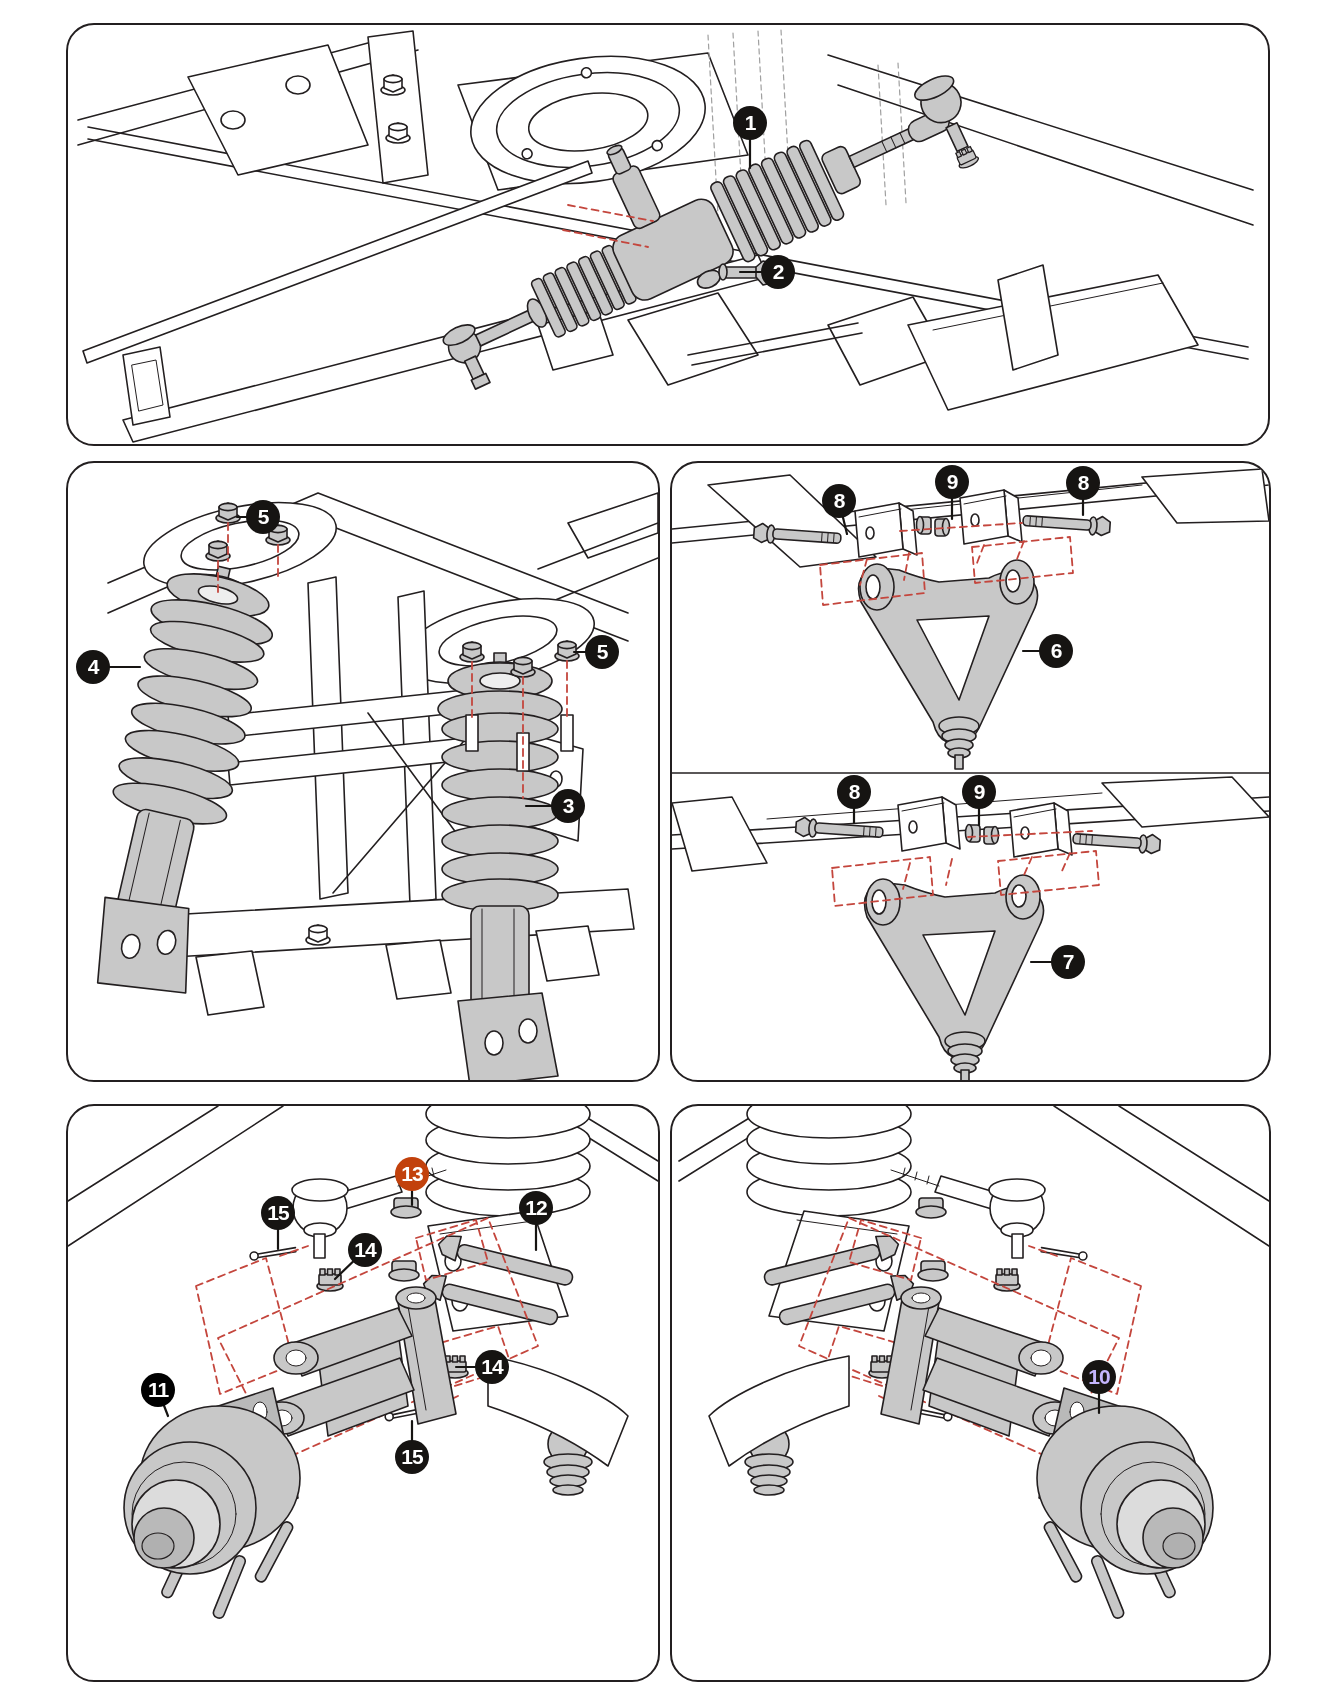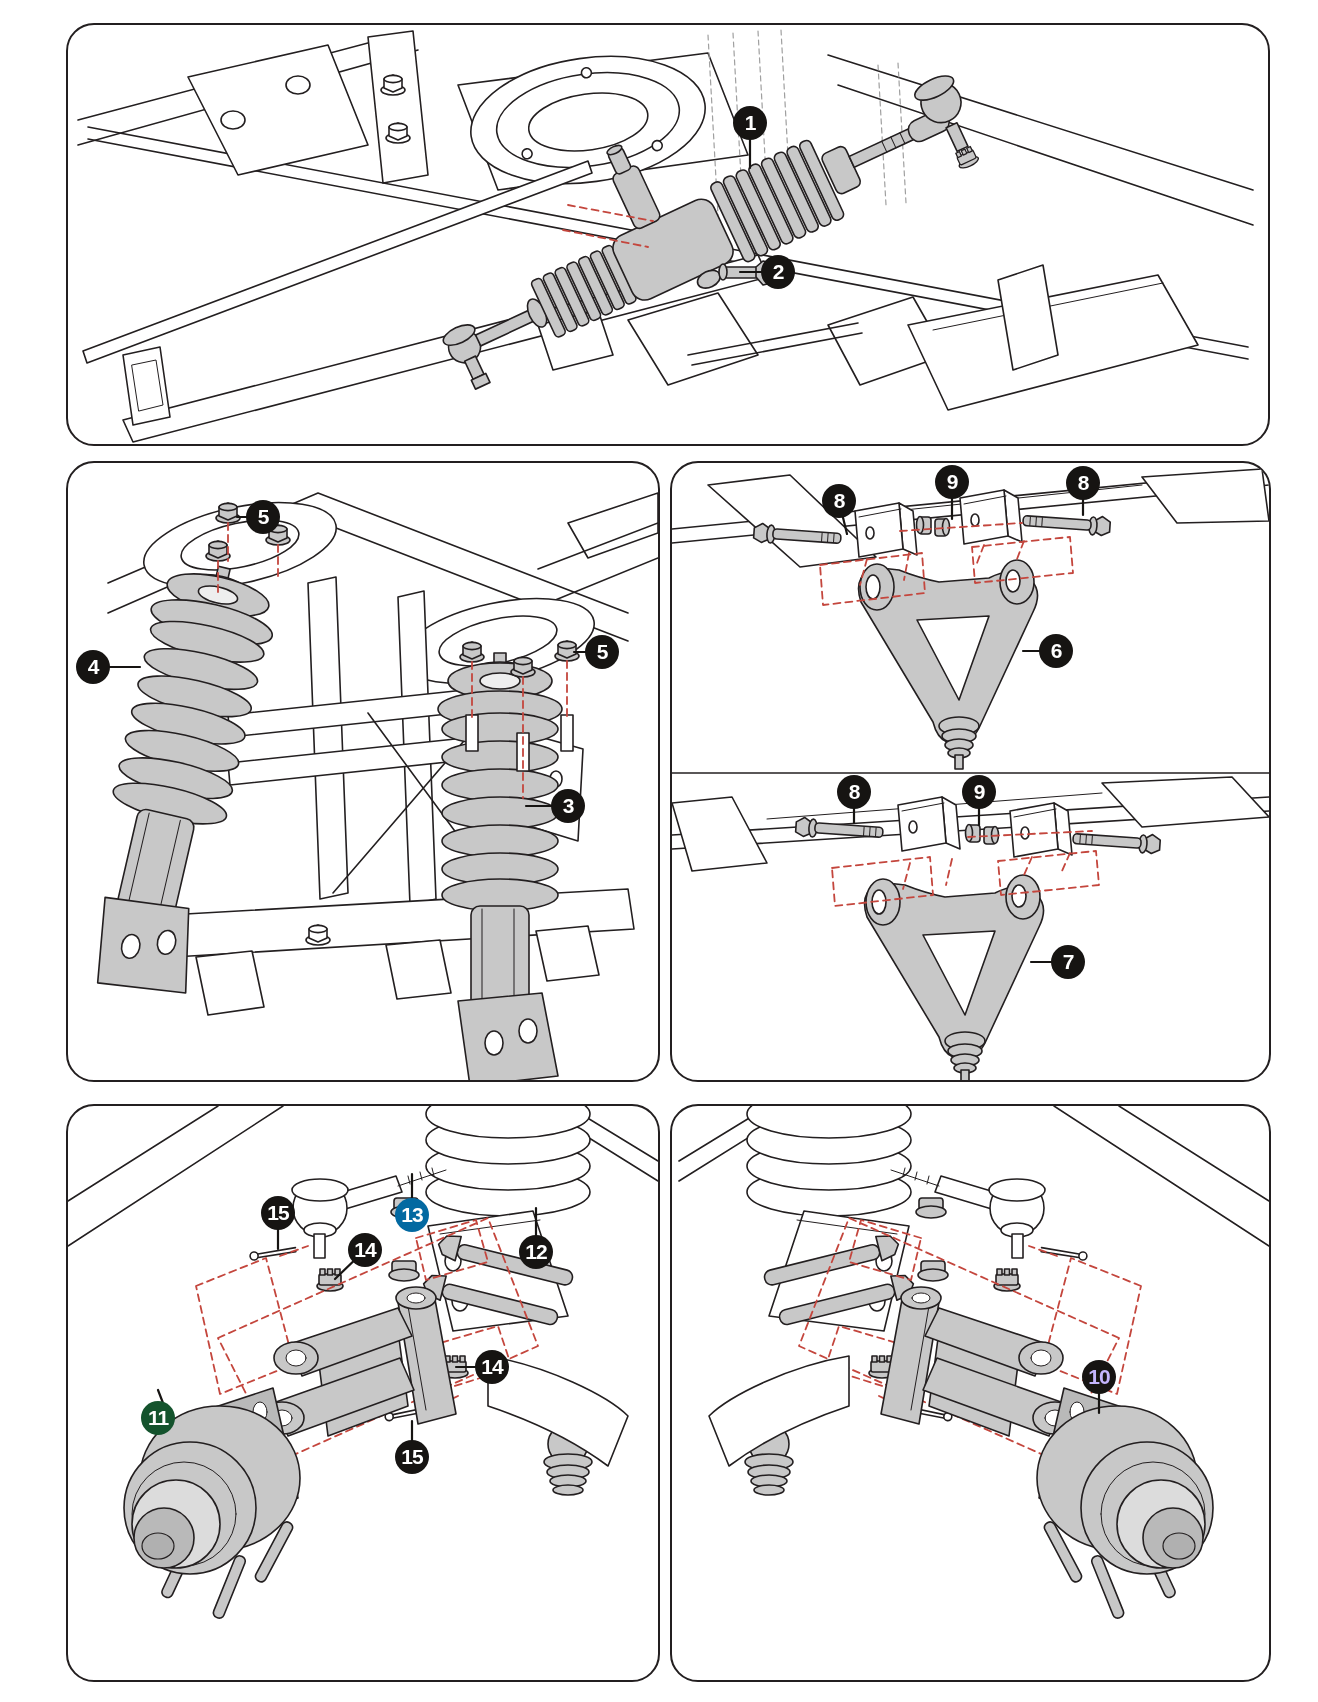--- a/index.html
+++ b/index.html
@@ -403,21 +403,21 @@
     <div class="callout" style="left: 76px; top: 650px; background: rgb(22, 20, 18); color: rgb(255, 255, 255);">4</div>
     <div class="callout" style="left: 585px; top: 635px; background: rgb(22, 20, 18); color: rgb(255, 255, 255);">5</div>
     <div class="callout" style="left: 551px; top: 789px; background: rgb(22, 20, 18); color: rgb(255, 255, 255);">3</div>
     <div class="callout" style="left: 822px; top: 484px; background: rgb(22, 20, 18); color: rgb(255, 255, 255);">8</div>
     <div class="callout" style="left: 935px; top: 465px; background: rgb(22, 20, 18); color: rgb(255, 255, 255);">9</div>
     <div class="callout" style="left: 1066px; top: 466px; background: rgb(22, 20, 18); color: rgb(255, 255, 255);">8</div>
     <div class="callout" style="left: 1039px; top: 634px; background: rgb(22, 20, 18); color: rgb(255, 255, 255);">6</div>
     <div class="callout" style="left: 837px; top: 775px; background: rgb(22, 20, 18); color: rgb(255, 255, 255);">8</div>
     <div class="callout" style="left: 962px; top: 775px; background: rgb(22, 20, 18); color: rgb(255, 255, 255);">9</div>
     <div class="callout" style="left: 1051px; top: 945px; background: rgb(22, 20, 18); color: rgb(255, 255, 255);">7</div>
-    <div class="callout" style="left: 395px; top: 1198px; background: #0369a1; color: rgb(255, 255, 255);">13</div>
+    <div class="callout" style="left: 395px; top: 1157px; background: #c2410c; color: rgb(255, 255, 255);">13</div>
     <div class="callout" style="left: 261px; top: 1196px; background: rgb(22, 20, 18); color: rgb(255, 255, 255);">15</div>
     <div class="callout" style="left: 348px; top: 1233px; background: rgb(22, 20, 18); color: rgb(255, 255, 255);">14</div>
-    <div class="callout" style="left: 519px; top: 1191px; background: rgb(22, 20, 18); color: rgb(255, 255, 255); margin-top: 44px;">12</div>
-    <div class="callout" style="left: 141px; top: 1373px; background: #14532d; color: rgb(255, 255, 255); margin-top: 28px;">11</div>
+    <div class="callout" style="left: 519px; top: 1191px; background: rgb(22, 20, 18); color: rgb(255, 255, 255);">12</div>
+    <div class="callout" style="left: 141px; top: 1373px; background: #000000; color: rgb(255, 255, 255);">11</div>
     <div class="callout" style="left: 475px; top: 1350px; background: rgb(22, 20, 18); color: rgb(255, 255, 255);">14</div>
     <div class="callout" style="left: 395px; top: 1440px; background: rgb(22, 20, 18); color: rgb(255, 255, 255);">15</div>
     <div class="callout" style="left: 1082px; top: 1360px; background: rgb(22, 20, 18); color: #c4b5fd;">10</div>
   </div>
 
 </body></html>

